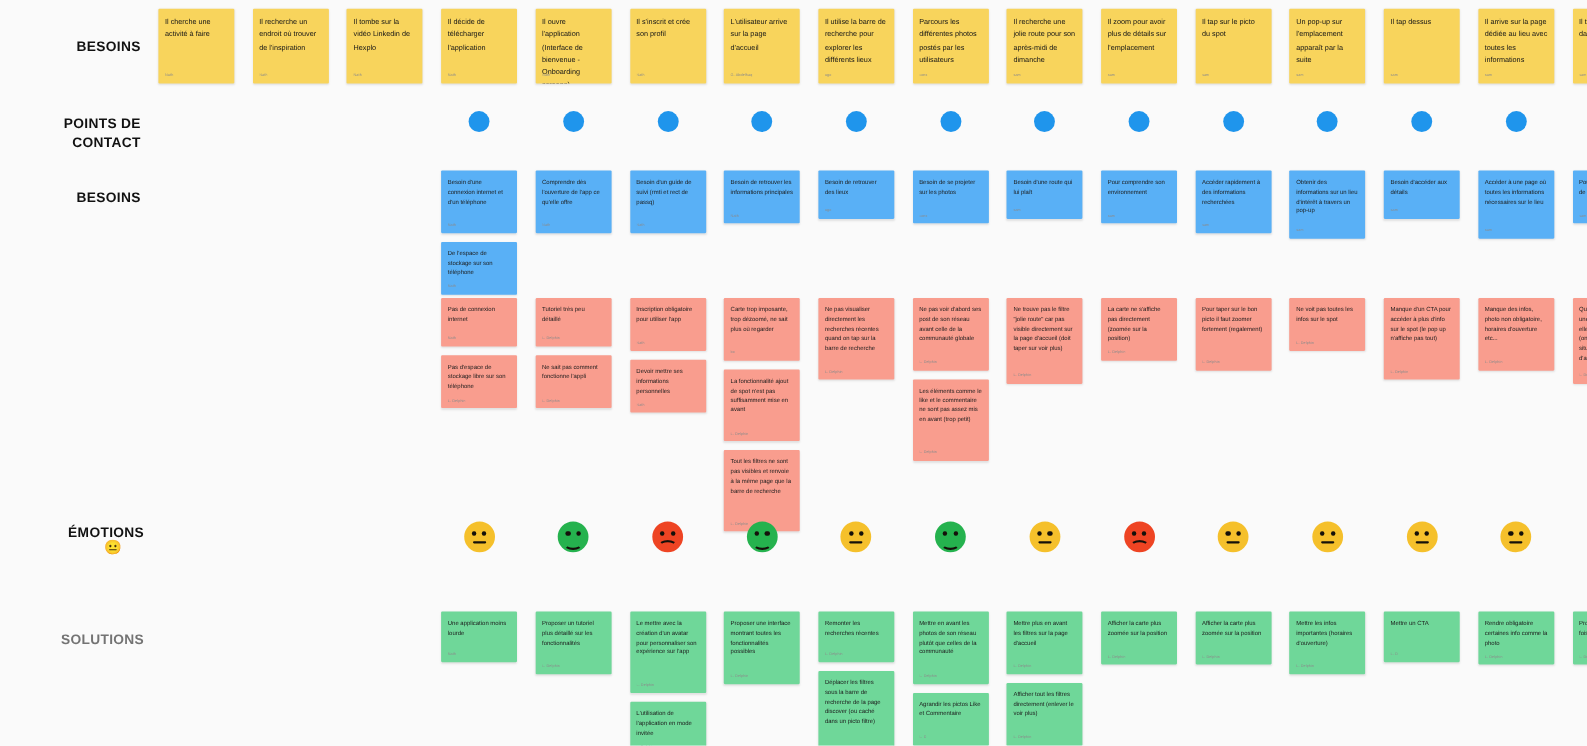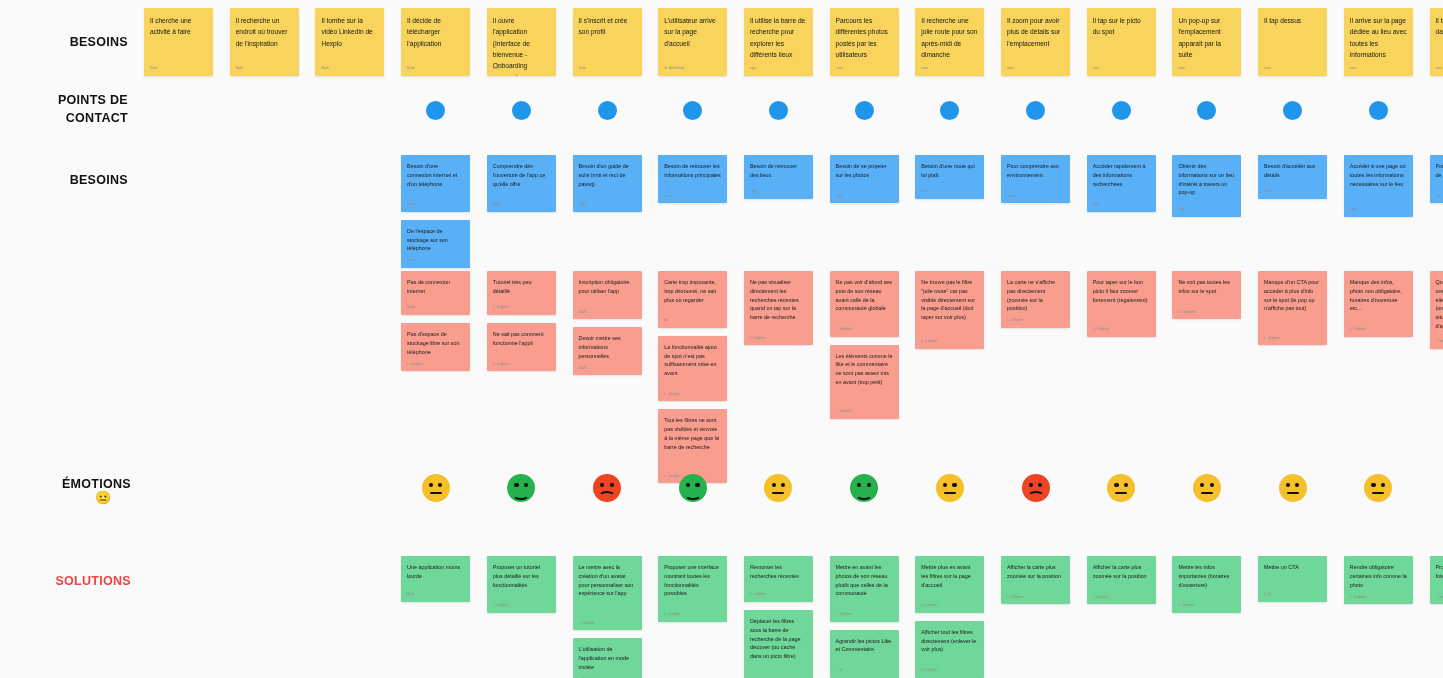--- a/index.html
+++ b/index.html
@@ -25,21 +25,21 @@
     position: absolute;
     font-weight: bold;
     font-size: 12.5px;
     letter-spacing: 0.3px;
     color: #111111;
     text-align: right;
     line-height: 1.45;
     white-space: pre-line;
   }
   .row-label.solutions {
-    color: #ef4444;
+    color: #737373;
   }
   .label-emoji {
     position: absolute;
     font-size: 13px;
     line-height: 1;
   }
 
   
   .note {
     position: absolute;
@@ -144,21 +144,21 @@
     border-radius: 13px 13px 0 0 / 8px 8px 0 0;
   }
 </style>
 </head>
 <body>
 
 <div id="board">
 
   <div class="row-label" style="left:0px; top:33px; width:128px;">BESOINS</div>
 
-  <div class="row-label" style="left:0px; top:91px; width:128px;">POINTS DE CONTACT</div>
+  <div class="row-label" style="left:0px; top:103px; width:128px;">POINTS DE CONTACT</div>
 
   <div class="row-label" style="left:0px; top:171px; width:128px;">BESOINS</div>
 
 
   <div class="row-label" style="left:0px; top:475px; width:131px;text-align:right;">ÉMOTIONS</div>
   <div class="label-emoji" style="left:95px; top:491px;">😐</div>
 
   <div class="row-label solutions" style="left:0px; top:572px; width:131px;">SOLUTIONS</div>
 
   <div id="layer-actions">

